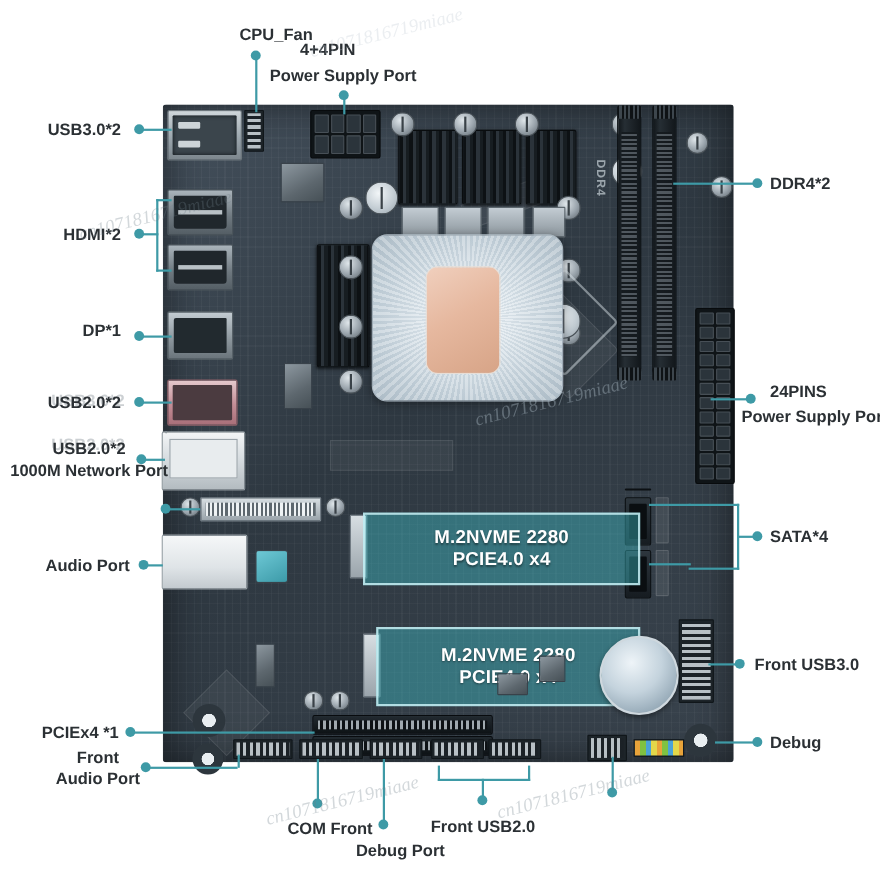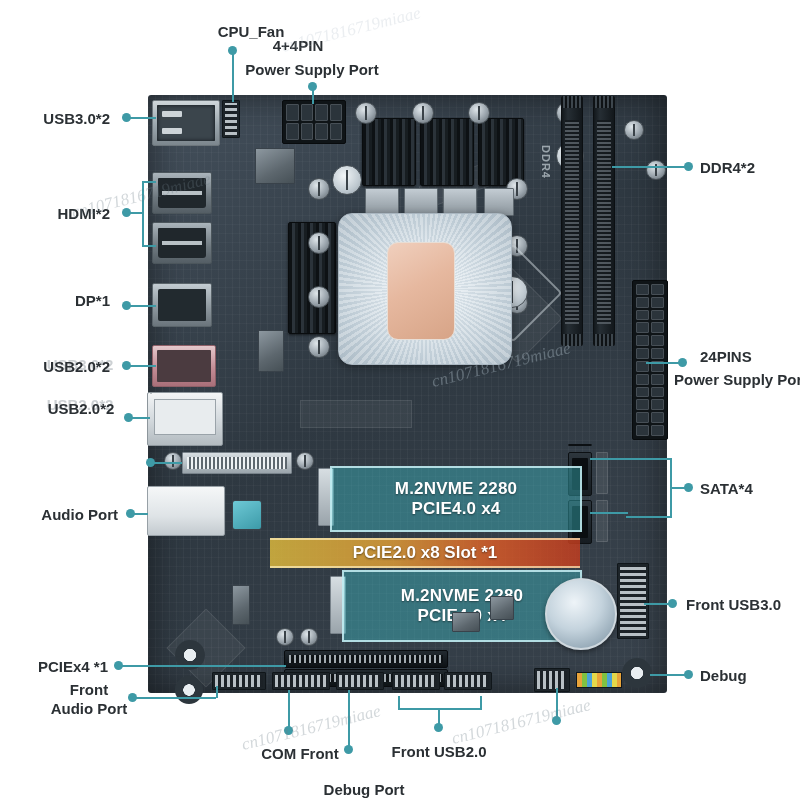--- a/index.html
+++ b/index.html
@@ -389,23 +389,20 @@
   <div style="position:absolute;left:622px;top:658px;width:30px;height:30px;border-radius:50%;background:radial-gradient(circle,#e9eef1 28%,#2d363d 30%);"></div>
   <div style="position:absolute;left:175px;top:640px;width:30px;height:30px;border-radius:50%;background:radial-gradient(circle,#e9eef1 28%,#2d363d 30%);"></div>
   <div style="position:absolute;left:175px;top:676px;width:28px;height:28px;border-radius:50%;background:radial-gradient(circle,#e9eef1 28%,#2d363d 30%);"></div>
 
   <div class="m2slot" style="left:318px;top:468px;width:14px;height:56px;"></div>
   <div class="m2overlay" id="m2-top" style="left:330px;top:466px;width:248px;height:62px;">
     <span>M.2NVME 2280</span>
     <span>PCIE4.0 x4</span>
   </div>
 
-  <div id="pcie-slot-overlay" style="left:270px;top:538px;width:310px;height:26px;">
-    <span>PCIE2.0 x8 Slot *1</span>
-  </div>
 
   <div class="m2slot" style="left:330px;top:576px;width:14px;height:56px;"></div>
   <div class="m2overlay" id="m2-bottom" style="left:342px;top:570px;width:236px;height:68px;">
     <span>M.2NVME 2280</span>
     <span>PCIE4.0 x4</span>
   </div>
 
   <div id="cmos-battery"></div>
 
   <div class="pcie" style="left:284px;top:650px;width:162px;height:16px;">
@@ -465,20 +462,21 @@
     <div class="dot" style="left:122px;top:301px;"></div>
     <div class="ln h" style="left:128px;top:305px;width:28px;"></div>
 
     <div class="ghost" style="left:30px;top:356px;width:100px;">USB3.0*2</div>
     <div class="lbl right" style="left:10px;top:357px;width:100px;">USB2.0*2</div>
     <div class="dot" style="left:122px;top:361px;"></div>
     <div class="ln h" style="left:128px;top:365px;width:28px;"></div>
 
     <div class="ghost" style="left:30px;top:396px;width:100px;">USB2.0*2</div>
     <div class="lbl center" style="left:28px;top:399px;width:106px;">USB2.0*2</div>
+    <div class="lbl center" style="left:8px;top:419px;width:146px;">1000M Network Port</div>
     <div class="dot" style="left:124px;top:413px;"></div>
     <div class="ln h" style="left:130px;top:417px;width:20px;"></div>
 
     <div class="dot" style="left:146px;top:458px;"></div>
     <div class="ln h" style="left:152px;top:462px;width:30px;"></div>
 
     <div class="lbl right" style="left:6px;top:505px;width:112px;">Audio Port</div>
     <div class="dot" style="left:126px;top:509px;"></div>
     <div class="ln h" style="left:132px;top:513px;width:16px;"></div>
 
@@ -489,21 +487,21 @@
     <div class="lbl center" style="left:28px;top:680px;width:122px;">Front
 Audio Port</div>
     <div class="dot" style="left:128px;top:693px;"></div>
     <div class="ln h" style="left:134px;top:697px;width:82px;"></div>
     <div class="ln v" style="left:216px;top:686px;height:12px;"></div>
 
     <div class="lbl center" style="left:240px;top:744px;width:120px;">COM Front</div>
     <div class="dot" style="left:284px;top:726px;"></div>
     <div class="ln v" style="left:288px;top:690px;height:38px;"></div>
 
-    <div class="lbl center" style="left:300px;top:764px;width:128px;margin-top:16px;">Debug Port</div>
+    <div class="lbl center" style="left:300px;top:764px;width:128px;">Debug Port</div>
     <div class="dot" style="left:344px;top:745px;"></div>
     <div class="ln v" style="left:348px;top:690px;height:58px;"></div>
 
     <div class="lbl center" style="left:374px;top:742px;width:130px;">Front USB2.0</div>
     <div class="dot" style="left:434px;top:723px;"></div>
     <div class="ln v" style="left:438px;top:708px;height:18px;"></div>
     <div class="brk" style="left:398px;top:696px;width:80px;height:12px;border-top:2px solid #3e9aa6;border-left:2px solid #3e9aa6;border-right:2px solid #3e9aa6;border-bottom:none;transform:rotate(180deg);"></div>
 
     <div class="dot" style="left:552px;top:716px;"></div>
     <div class="ln v" style="left:556px;top:688px;height:32px;"></div>

